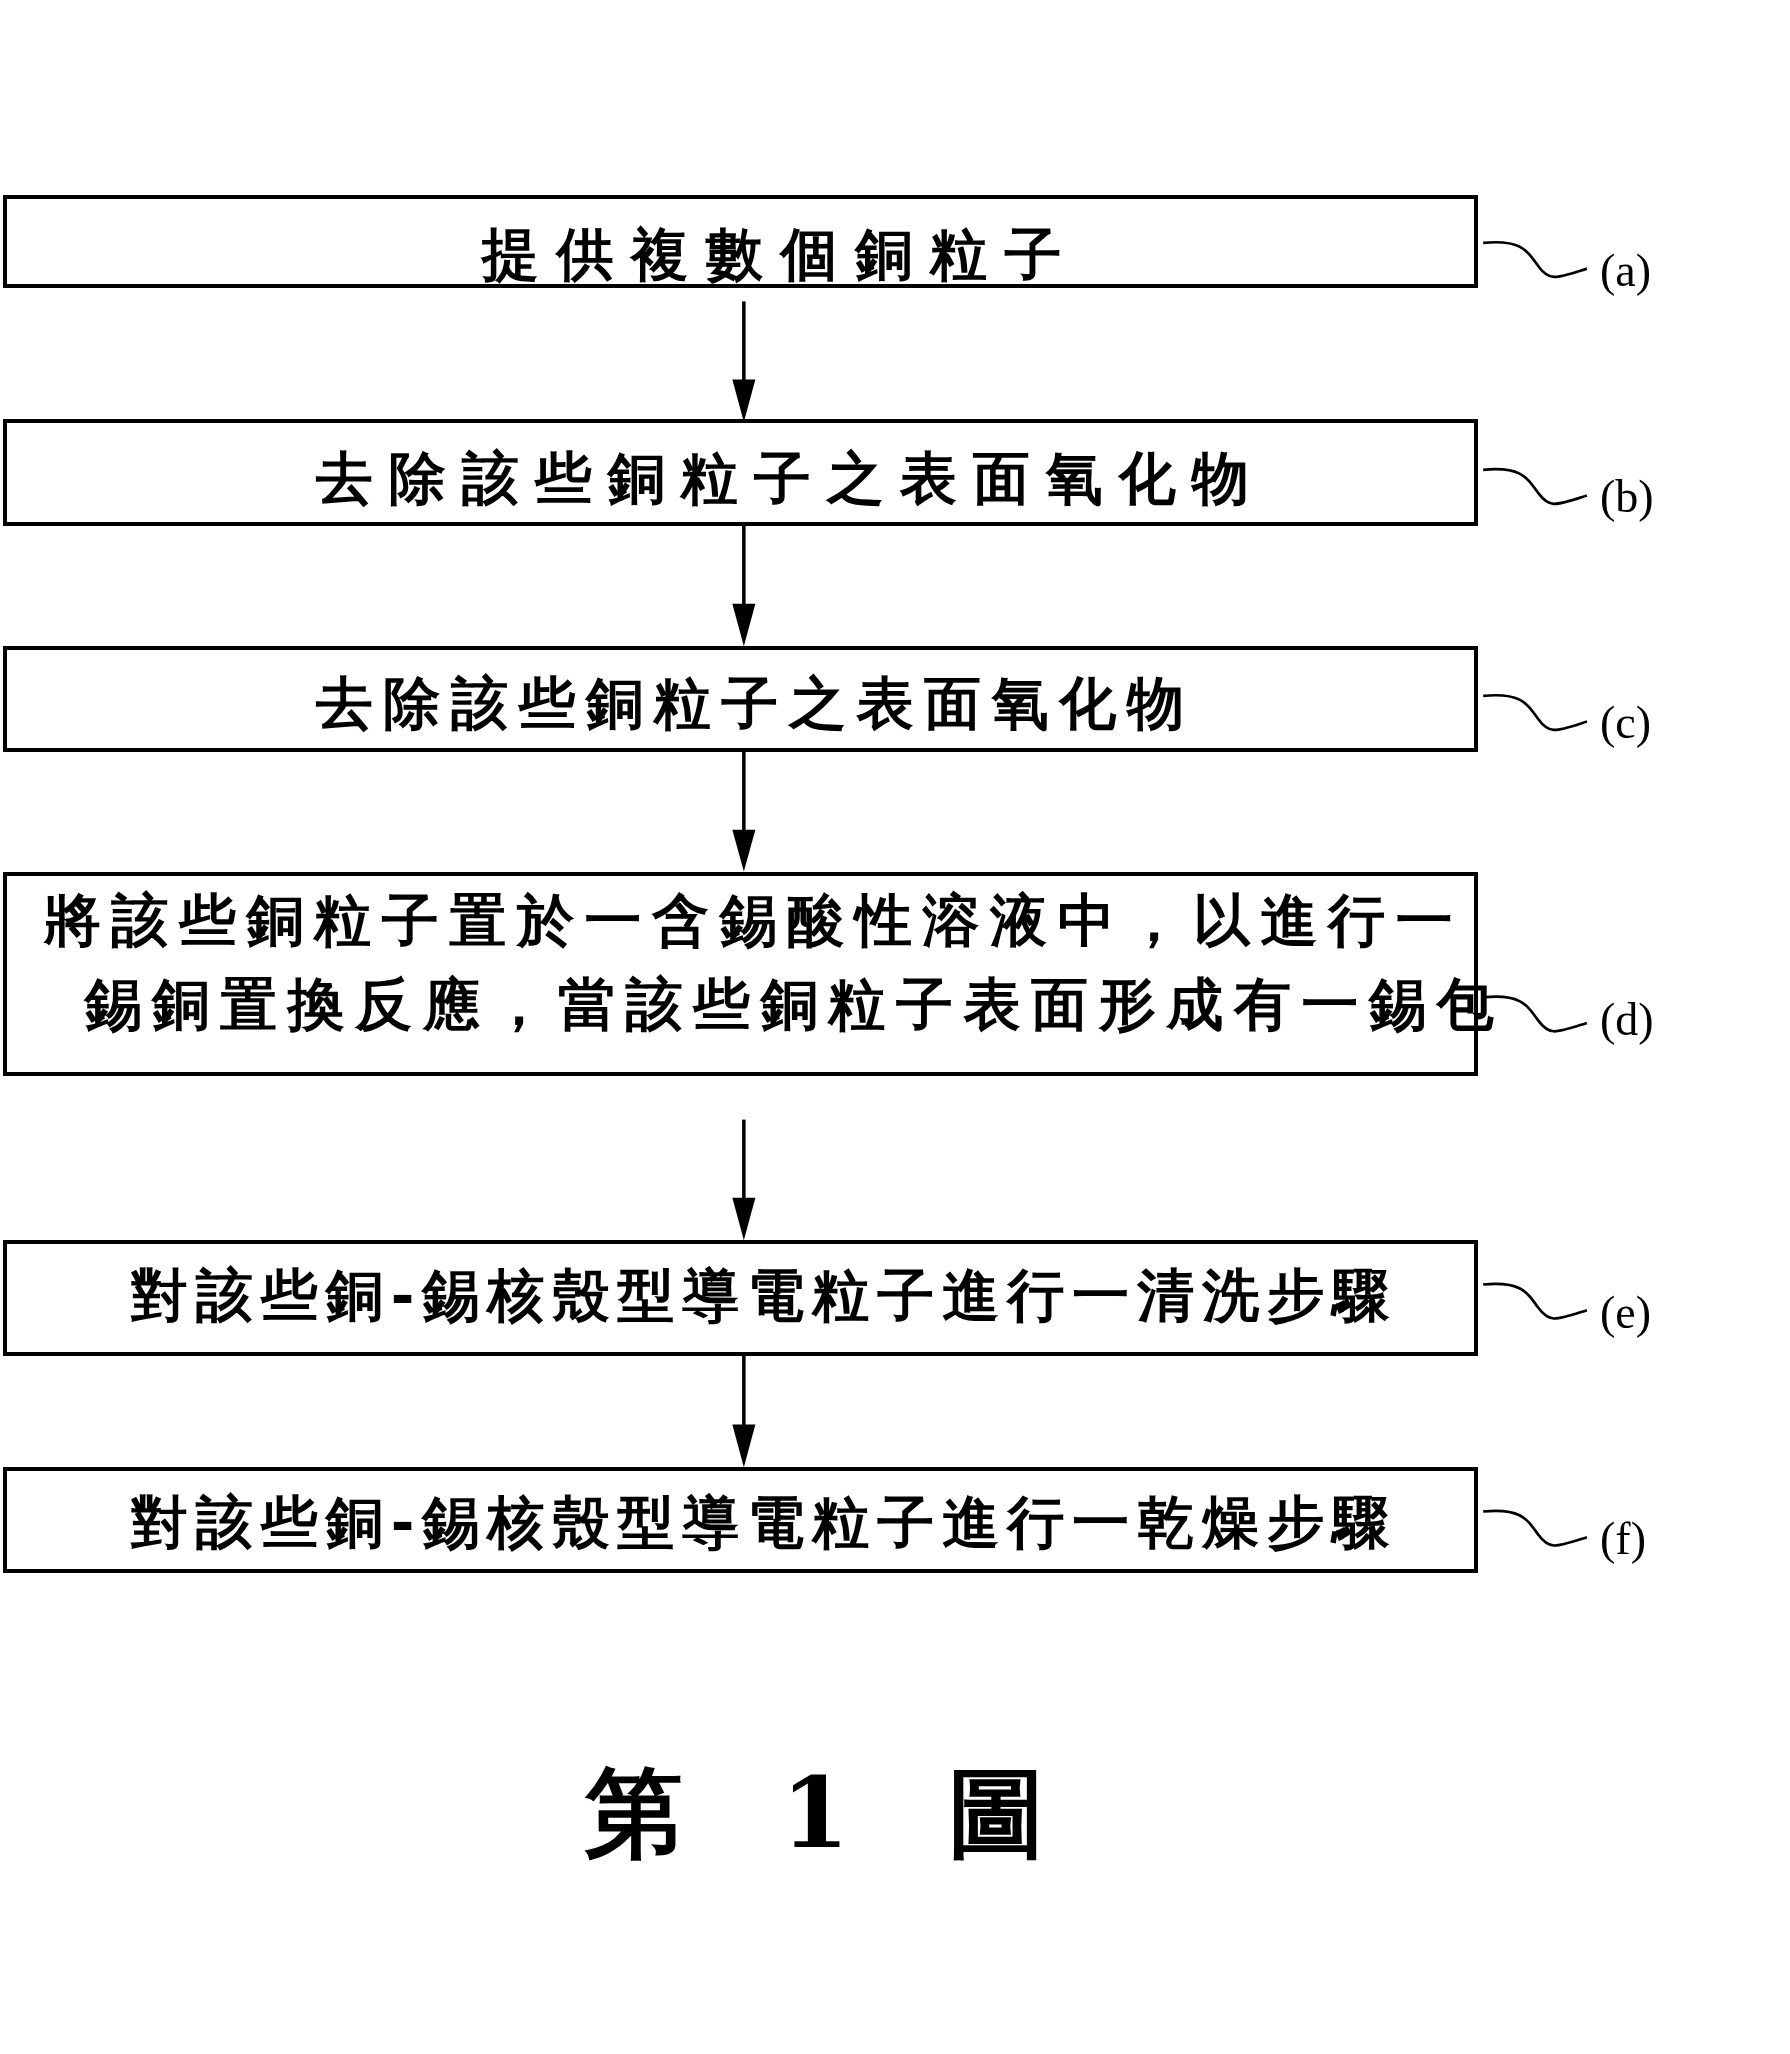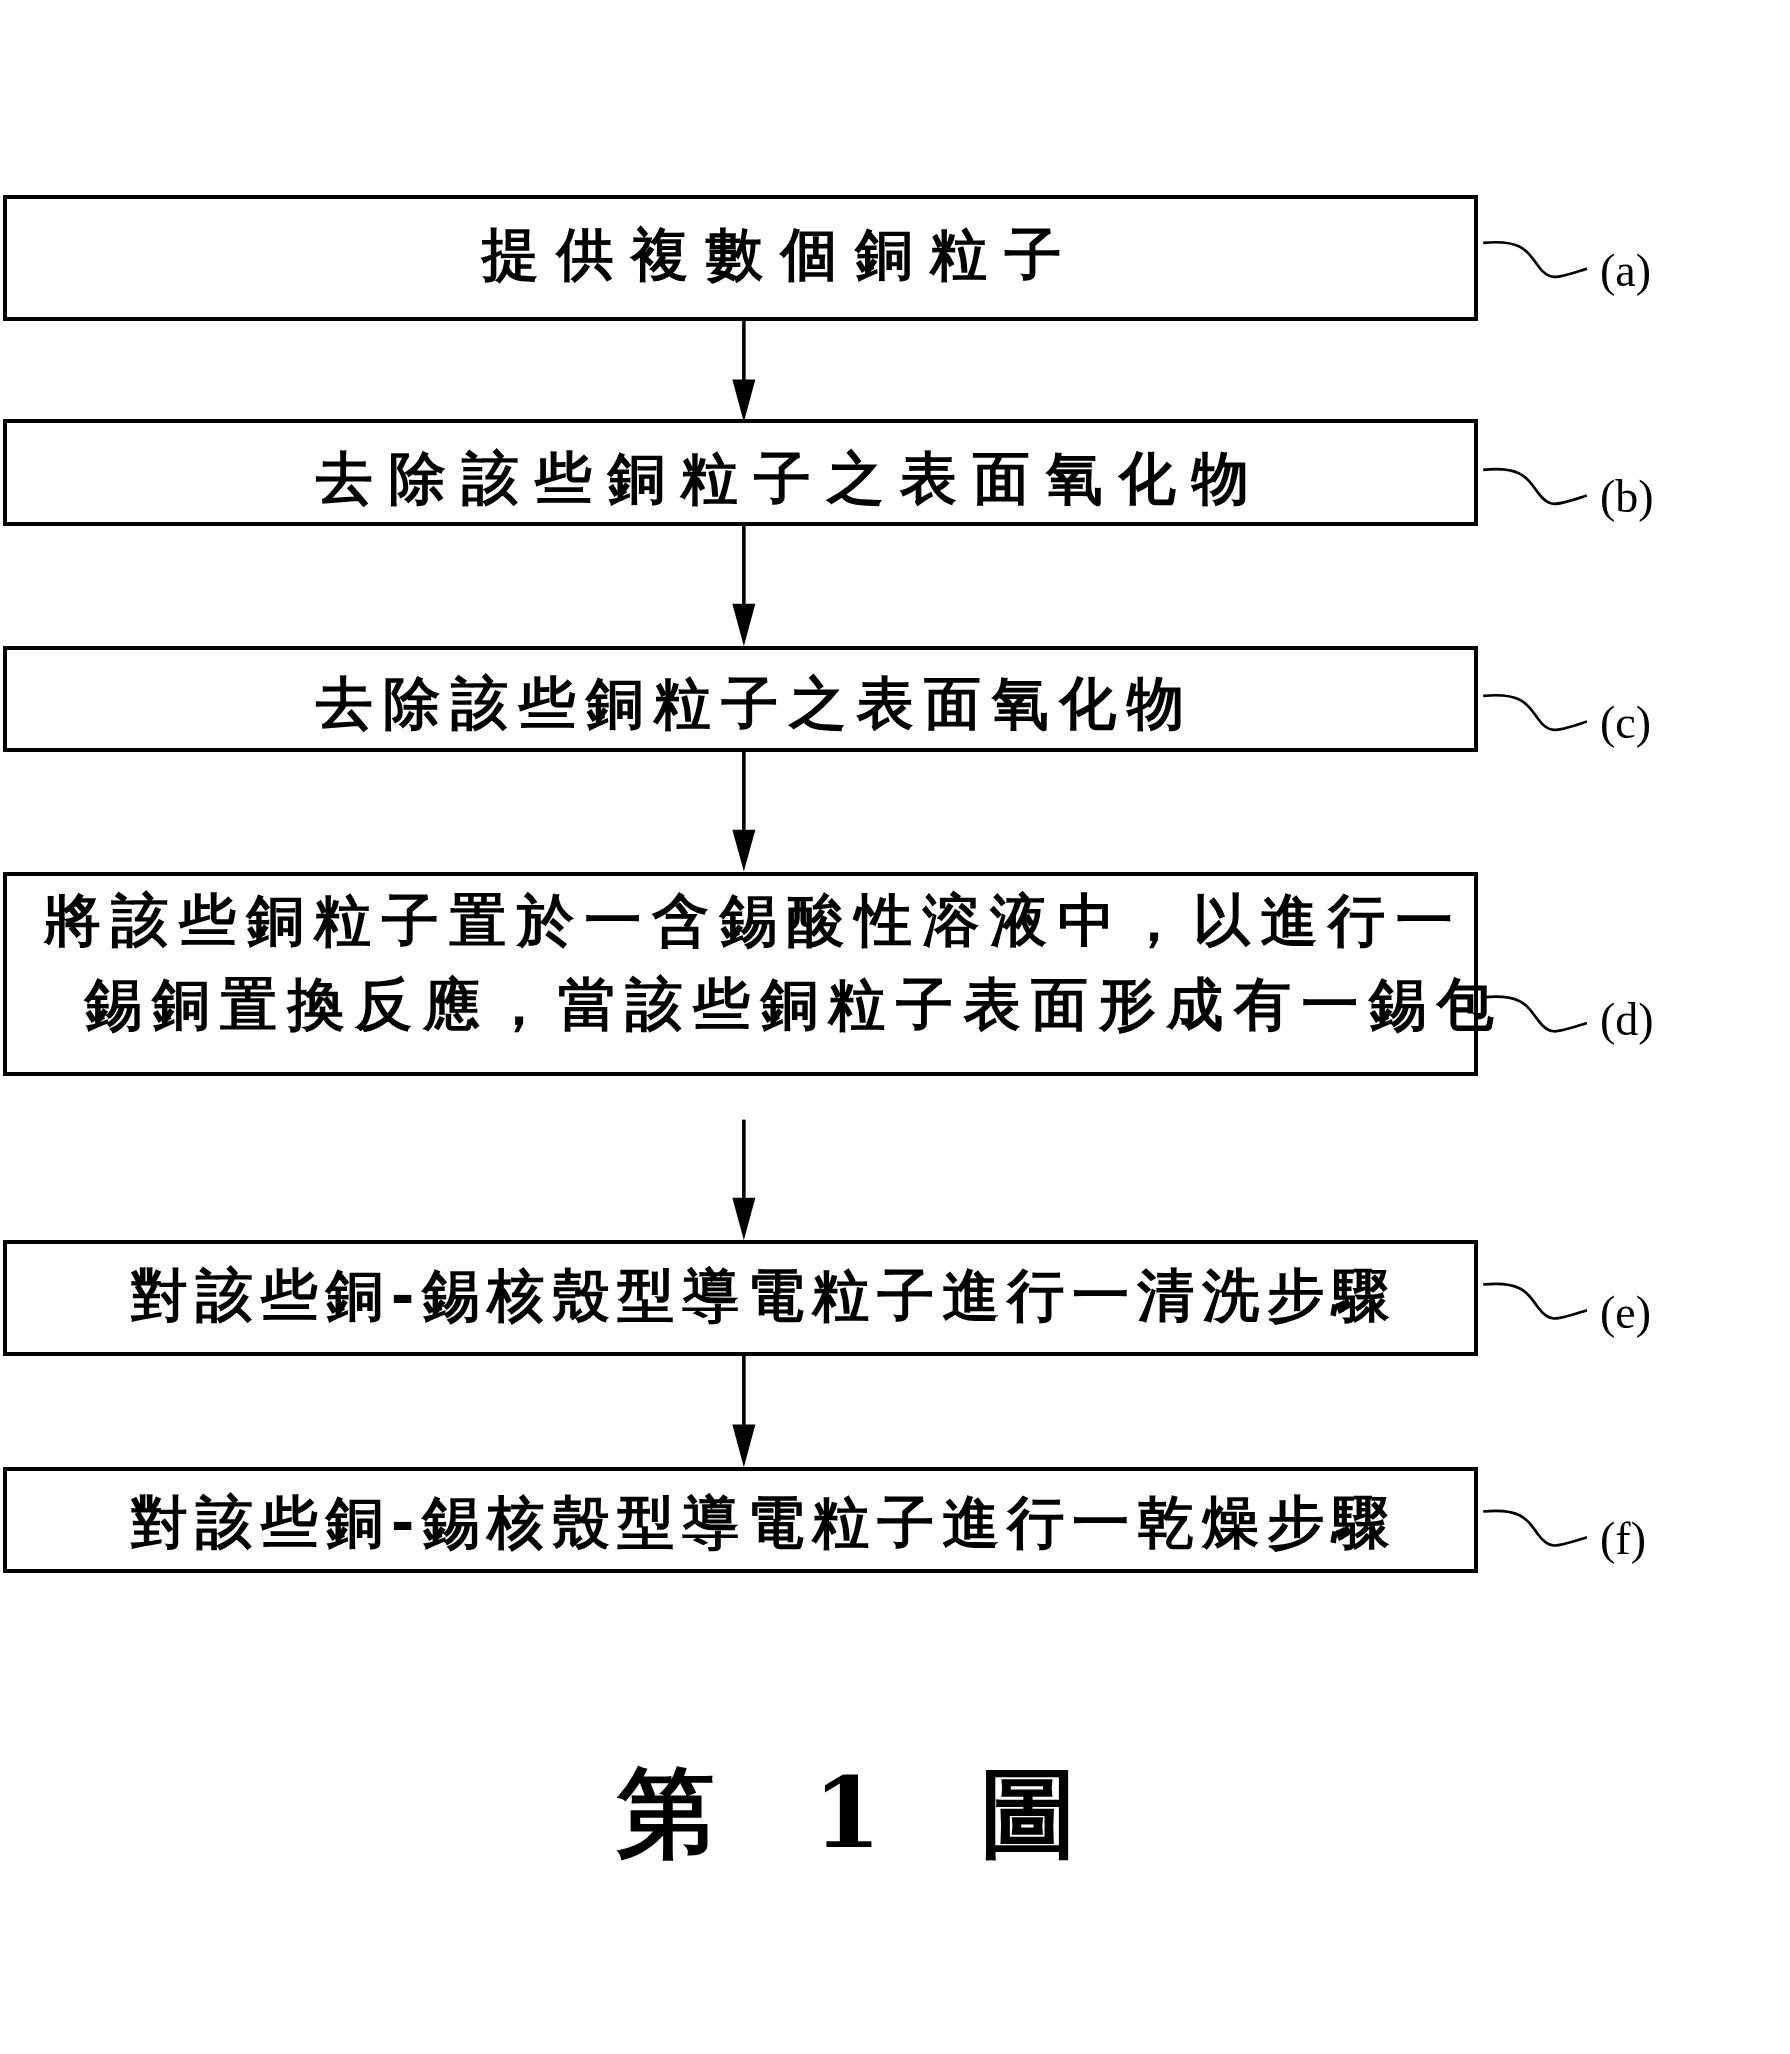--- a/index.html
+++ b/index.html
@@ -19,21 +19,21 @@
                  font-family: "DejaVu Sans", "Liberation Sans", sans-serif; font-weight: bold;
                  letter-spacing: 10.6px; }
   .box-d .l1 { left: 37px; top: 16px; }
   .box-d .l2 { left: 37px; top: 100px; margin-left: 41px; }
   .box-d .l3 { left: 90px; top: 182px; }
   .step-label { position: absolute; left: 1600px; font-size: 46px; line-height: 1;
                 font-family: "Liberation Serif", "DejaVu Serif", serif; }
   svg.overlay { position: absolute; left: 0; top: 0; }
   .caption { position: absolute; top: 1764px; left: 585px; font-size: 98px; line-height: 1;
              font-family: "DejaVu Serif", "Liberation Serif", serif; font-weight: bold;
-             white-space: pre; margin-left: 32px; }
+             white-space: pre; }
 </style>
 </head>
 <body>
 
 <svg class="overlay" width="1790" height="2054" viewBox="0 0 2019 2317">
   <g>
     <line x1="839" y1="340" x2="839" y2="432" stroke="#000" stroke-width="4"></line>
     <polygon points="826,428 852,428 839,476" fill="#000"></polygon>
   </g>
   <g>
@@ -54,21 +54,21 @@
   </g>
 
   <path d="M1673,274 C1715,270 1722,282 1735,300 C1748,318 1755,314 1790,303" fill="none" stroke="#000" stroke-width="3"></path>
   <path d="M1673,530 C1715,526 1722,538 1735,556 C1748,574 1755,570 1790,559" fill="none" stroke="#000" stroke-width="3"></path>
   <path d="M1673,785 C1715,781 1722,793 1735,811 C1748,829 1755,825 1790,814" fill="none" stroke="#000" stroke-width="3"></path>
   <path d="M1673,1125 C1715,1121 1722,1133 1735,1151 C1748,1169 1755,1165 1790,1154" fill="none" stroke="#000" stroke-width="3"></path>
   <path d="M1673,1449 C1715,1445 1722,1457 1735,1475 C1748,1493 1755,1489 1790,1478" fill="none" stroke="#000" stroke-width="3"></path>
   <path d="M1673,1705 C1715,1701 1722,1713 1735,1731 C1748,1749 1755,1745 1790,1734" fill="none" stroke="#000" stroke-width="3"></path>
 </svg>
 
-<div class="box box-a" style="top:195px;height:126px;">
+<div class="box box-a" style="top:195px;height:93px;">
   <span class="box-text">提供複數個銅粒子</span>
 </div>
 <div class="box box-b" style="top:419px;height:107px;">
   <span class="box-text">去除該些銅粒子之表面氧化物</span>
 </div>
 <div class="box box-c" style="top:646px;height:106px;">
   <span class="box-text">去除該些銅粒子之表面氧化物</span>
 </div>
 <div class="box box-d" style="top:872px;height:204px;">
   <span class="line l1">將該些銅粒子置於一含錫酸性溶液中，以進行一</span>

